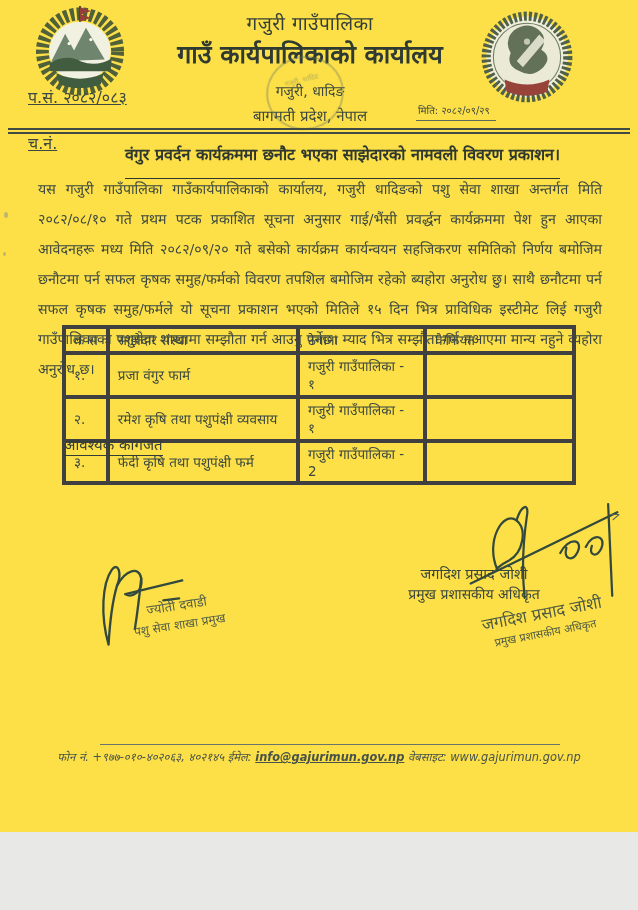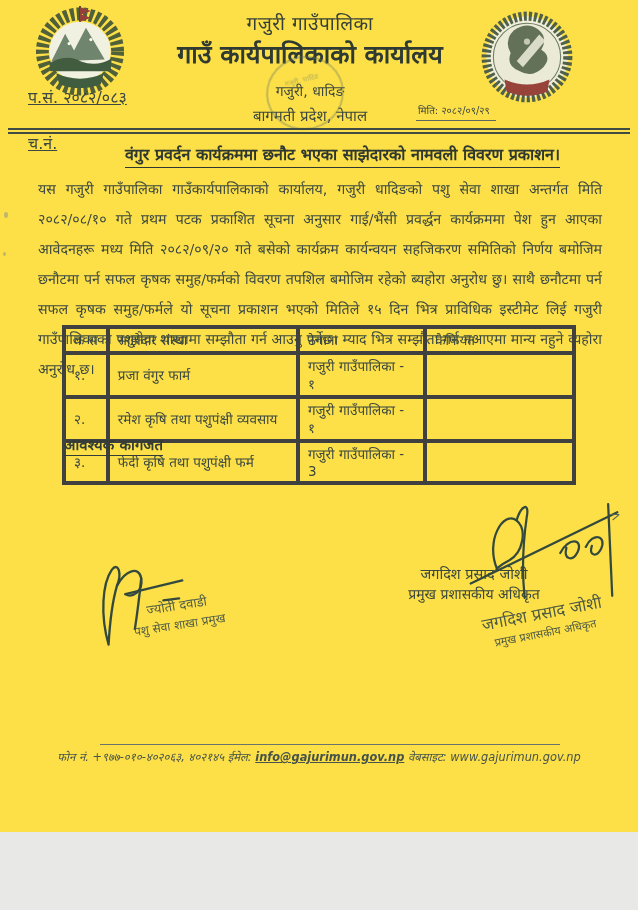--- a/index.html
+++ b/index.html
@@ -27,34 +27,34 @@
   }
   .ref-block { position:absolute; left:28px; top:86px; font-size:16px; color:#3c4840;text-decoration:underline; }
   .ref-row2  { margin-top:24px; }
   .date-line { position:absolute; left:416px; top:103px; font-size:10px;
                border-bottom:1.5px solid #5c6a60; padding:0 6px 3px 2px; }
   .rule-double { position:absolute; left:8px; top:128px; width:622px; height:6px;
                  border-top:2px solid #3f4b43; border-bottom:2px solid #3f4b43; }
   
   .title { position:absolute; left:0; top:143px; width:100%; text-align:center;
            font-size:16px; font-weight:bold; color:#2e3830; }
-  .title span { border-bottom:1.6px solid #2e3830; padding-bottom:3px;margin-left:47px; }
+  .title span { border-bottom:1.6px solid #2e3830; padding-bottom:14px;margin-left:47px; }
   .body-text { position:absolute; left:38px; top:174px; width:564px;
                font-size:14.2px; line-height:30px; text-align:justify;
                color:#3c4840; }
   
   .table-wrap { position:absolute; left:62px; top:325px; width:514px; }
   table { border-collapse:collapse; width:100%; font-size:13.5px; color:#3c4840; }
   th,td { border:4px solid #404040; padding:2px 8px; text-align:left;
           font-weight:normal; vertical-align:middle;margin-left:25px; }
   thead tr { height:25px; }
   tbody tr { height:29px; }
   
   .docs-heading { position:absolute; left:64px; top:434px; font-size:15px;
-                  font-weight:bold; color:#333d36; }
+                  font-weight:normal; color:#333d36; }
   .docs-heading span { border-bottom:1.5px solid #333d36; padding-bottom:1px; }
   .docs-list { position:absolute; left:64px; top:461px; width:500px; font-size:14px; }
   .docs-list .item { margin-bottom:14.5px; line-height:16px; }
   
   .sig-svg { position:absolute; }
   .sig-right-svg { left:458px; top:496px; width:172px; height:112px; }
   .sig-left-svg  { left:76px;  top:552px; width:122px; height:100px; }
   .sig-right-name  { position:absolute; left:376px; top:563px; width:196px;
                      text-align:center; font-size:14.5px; color:#37453c; }
   .sig-right-title { position:absolute; left:370px; top:584px; width:208px;
@@ -157,21 +157,21 @@
         </tr>
         <tr>
           <td>२.</td>
           <td>रमेश कृषि तथा पशुपंक्षी व्यवसाय</td>
           <td>गजुरी गाउँपालिका - १</td>
           <td></td>
         </tr>
         <tr>
           <td>३.</td>
           <td>फेदी कृषि तथा पशुपंक्षी फर्म</td>
-          <td>गजुरी गाउँपालिका - 3</td>
+          <td>गजुरी गाउँपालिका - 2</td>
           <td></td>
         </tr>
       </tbody>
     </table>
   </div>
 
   <div class="docs-heading">
     <span>आवश्यक कागजत</span>
   </div>
 

